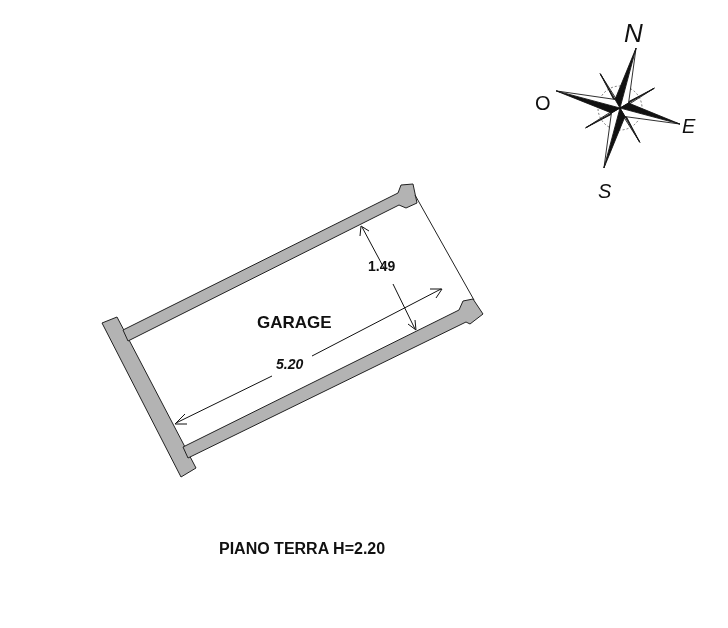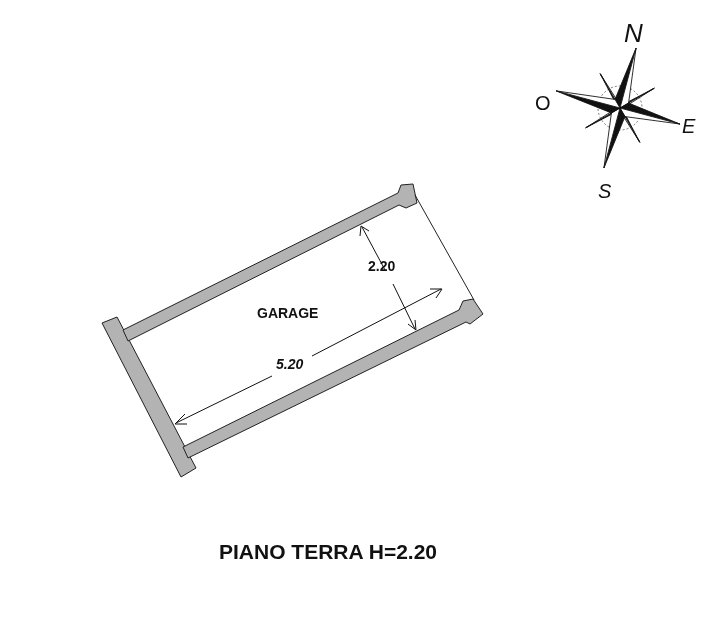--- a/index.html
+++ b/index.html
@@ -55,21 +55,21 @@
       <polygon points="62,0 7,-7 0,0"></polygon>
       <polygon points="62,0 7,7 0,0" fill="#fff"></polygon>
       <polygon points="0,62 7,7 0,0"></polygon>
       <polygon points="0,62 -7,7 0,0" fill="#fff"></polygon>
       <polygon points="-66,0 -7,7 0,0"></polygon>
       <polygon points="-66,0 -7,-7 0,0" fill="#fff"></polygon>
     </g>
   </g>
 </svg>
 
-<span class="lbl" style="left:257px;top:305px;font-size:14px;">GARAGE</span>
-<span class="lbl" style="left:368px;top:258px;font-size:14px;">2.20</span>
+<span class="lbl" style="left:257px;top:313px;font-size:17px;">GARAGE</span>
+<span class="lbl" style="left:368px;top:258px;font-size:14px;">1.49</span>
 <span class="lbl" style="left:276px;top:356px;font-size:14px;font-style:italic;">5.20</span>
-<span class="lbl" style="left:219px;top:540px;font-size:21px;">PIANO TERRA H=2.20</span>
+<span class="lbl" style="left:219px;top:540px;font-size:16px;">PIANO TERRA H=2.20</span>
 
 <span class="compass-letter" style="left:624px;top:18px;font-size:26px;">N</span>
 <span class="compass-letter" style="left:682px;top:115px;font-size:20px;">E</span>
 <span class="compass-letter" style="left:598px;top:180px;font-size:20px;">S</span>
 <span class="compass-letter" style="left:535px;top:92px;font-size:20px;font-style:normal;">O</span>
 
 </body></html>

